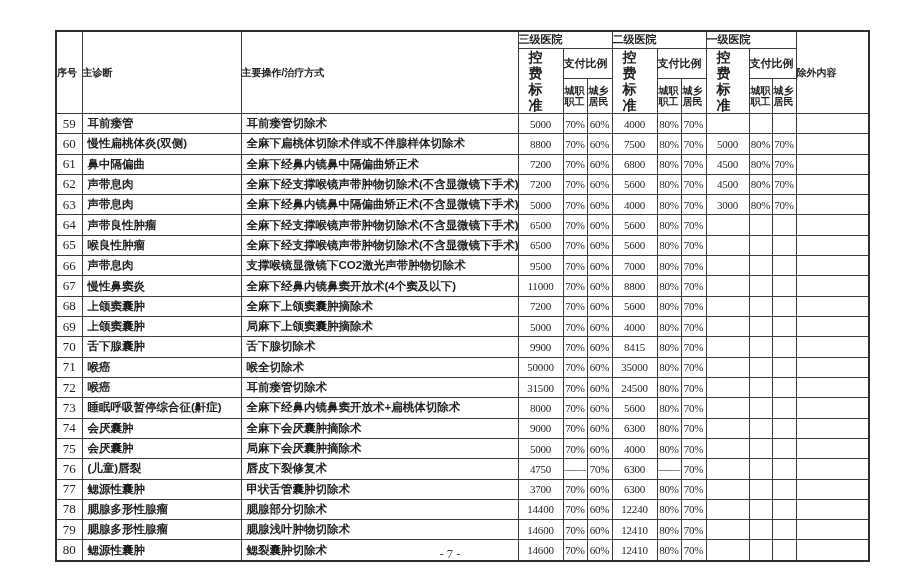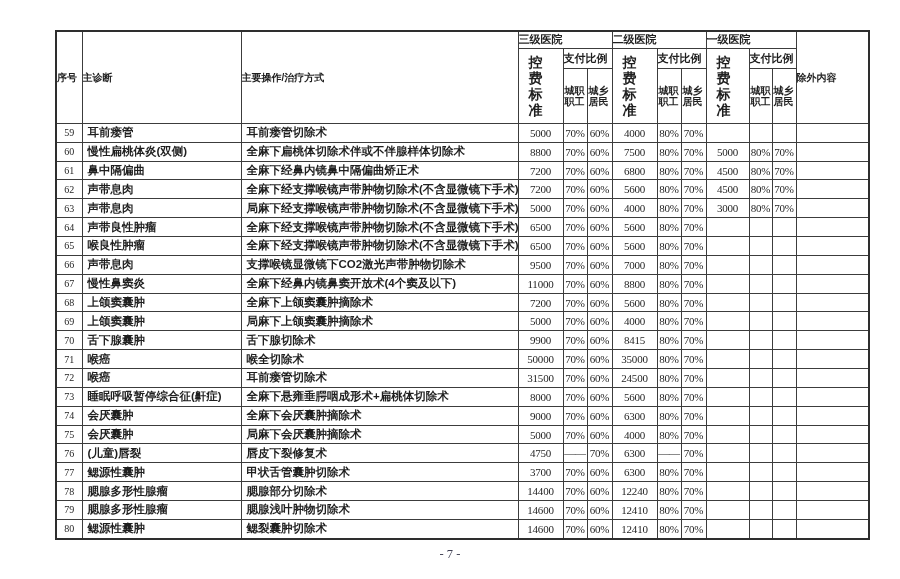--- a/index.html
+++ b/index.html
@@ -12,23 +12,23 @@
   table.fee { border:2px solid #2e2e2e; }
   th,td { border:1px solid #3c3c3c; vertical-align:middle; overflow:hidden; }
 
   thead th { font-weight:bold; text-align:left; font-size:11px; line-height:1.15;
     font-family:"Liberation Sans","DejaVu Sans",sans-serif; }
   thead tr.h1 { height:17px; }
   thead tr.h2 { height:20px; }
   thead tr.h3 { height:21px; }
   th.big { font-size:10px; }
   th.fee-std { padding:0 10px; font-size:14px; word-break:break-all; }
-  th.narrow { padding:16px 1px; font-size:10px; word-break:break-all; line-height:1.12; }
-
-  td.seq { text-align:center; font-size:10px; }
+  th.narrow { padding:0 1px; font-size:10px; word-break:break-all; line-height:1.12; }
+
+  td.seq { text-align:center; font-size:13px; }
   td.diag, td.op { text-align:left; padding-left:5px; padding-right:2px;
     font-size:11.5px; font-weight:600; white-space:nowrap;
     font-family:Liberation Sans, sans-serif; }
   td.num { text-align:center; font-size:11px; letter-spacing:-0.2px; }
 
   .page-number { position:absolute; left:0; right:0; top:547px; text-align:center;
     font-size:12.5px; color:#3f3f52; font-family:"Liberation Serif","DejaVu Serif",serif; }
 </style>
 </head>
 <body>
@@ -135,21 +135,21 @@
           <td class="num">80%</td>
           <td class="num">70%</td>
           <td class="num">4500</td>
           <td class="num">80%</td>
           <td class="num">70%</td>
           <td class="num"></td>
         </tr>
         <tr>
           <td class="seq">63</td>
           <td class="diag">声带息肉</td>
-          <td class="op">局麻下经支撑喉镜声带肿物切除术(不含显微镜下手术)</td>
+          <td class="op">全麻下经鼻内镜鼻中隔偏曲矫正术(不含显微镜下手术)</td>
           <td class="num">5000</td>
           <td class="num">70%</td>
           <td class="num">60%</td>
           <td class="num">4000</td>
           <td class="num">80%</td>
           <td class="num">70%</td>
           <td class="num">3000</td>
           <td class="num">80%</td>
           <td class="num">70%</td>
           <td class="num"></td>
@@ -285,21 +285,21 @@
           <td class="num">80%</td>
           <td class="num">70%</td>
           <td class="num"></td>
           <td class="num"></td>
           <td class="num"></td>
           <td class="num"></td>
         </tr>
         <tr>
           <td class="seq">73</td>
           <td class="diag">睡眠呼吸暂停综合征(鼾症)</td>
-          <td class="op">全麻下悬雍垂腭咽成形术+扁桃体切除术</td>
+          <td class="op">全麻下经鼻内镜鼻窦开放术+扁桃体切除术</td>
           <td class="num">8000</td>
           <td class="num">70%</td>
           <td class="num">60%</td>
           <td class="num">5600</td>
           <td class="num">80%</td>
           <td class="num">70%</td>
           <td class="num"></td>
           <td class="num"></td>
           <td class="num"></td>
           <td class="num"></td>

